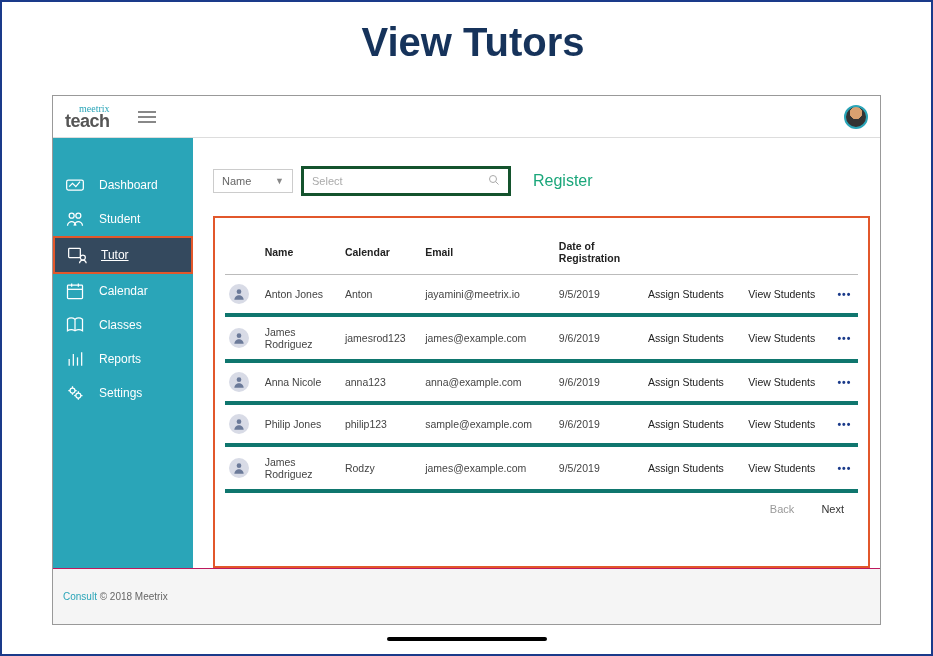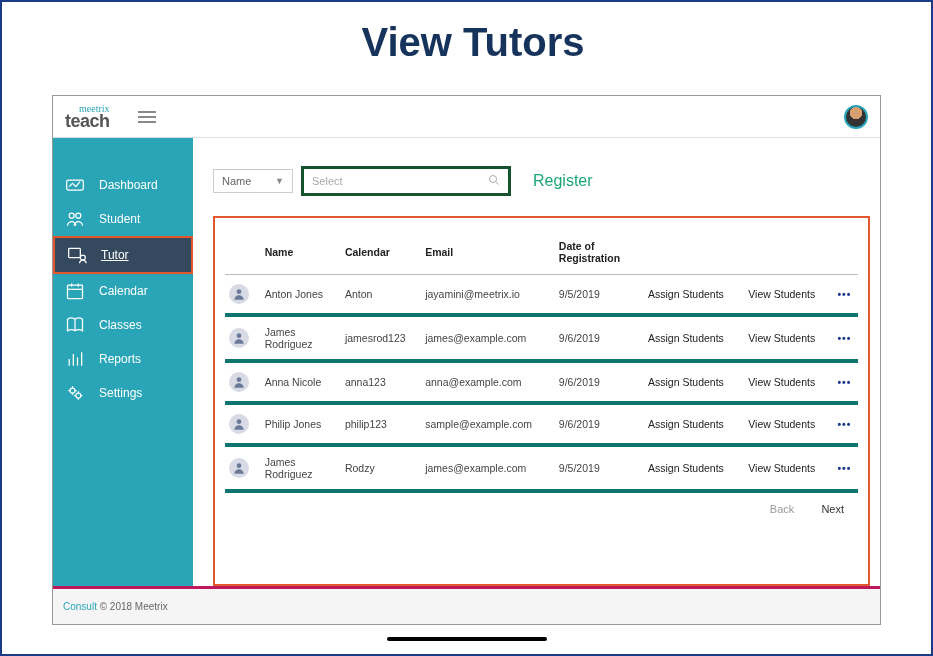--- a/index.html
+++ b/index.html
@@ -187,23 +187,23 @@
     cursor: pointer;
   }
   .pager {
     text-align: right;
     padding: 10px 14px 4px 0;
     font-size: 11px;
   }
   .pager span { margin-left: 24px; cursor: pointer; }
   .pager .back { color: #999; }
   .footer {
-    border-top: 3px solid #be185d;
+    border-top: 1px solid #be185d;
     background: #f5f5f5;
-    padding: 12px 10px;
+    padding: 22px 10px;
     font-size: 10px;
     color: #666;
   }
   .footer a { color: #2aa5b8; text-decoration: none; }
   .bottom-bar {
     position:absolute;
     bottom:13px;
     left:50%;
     transform:translateX(-50%);
     width:160px;

